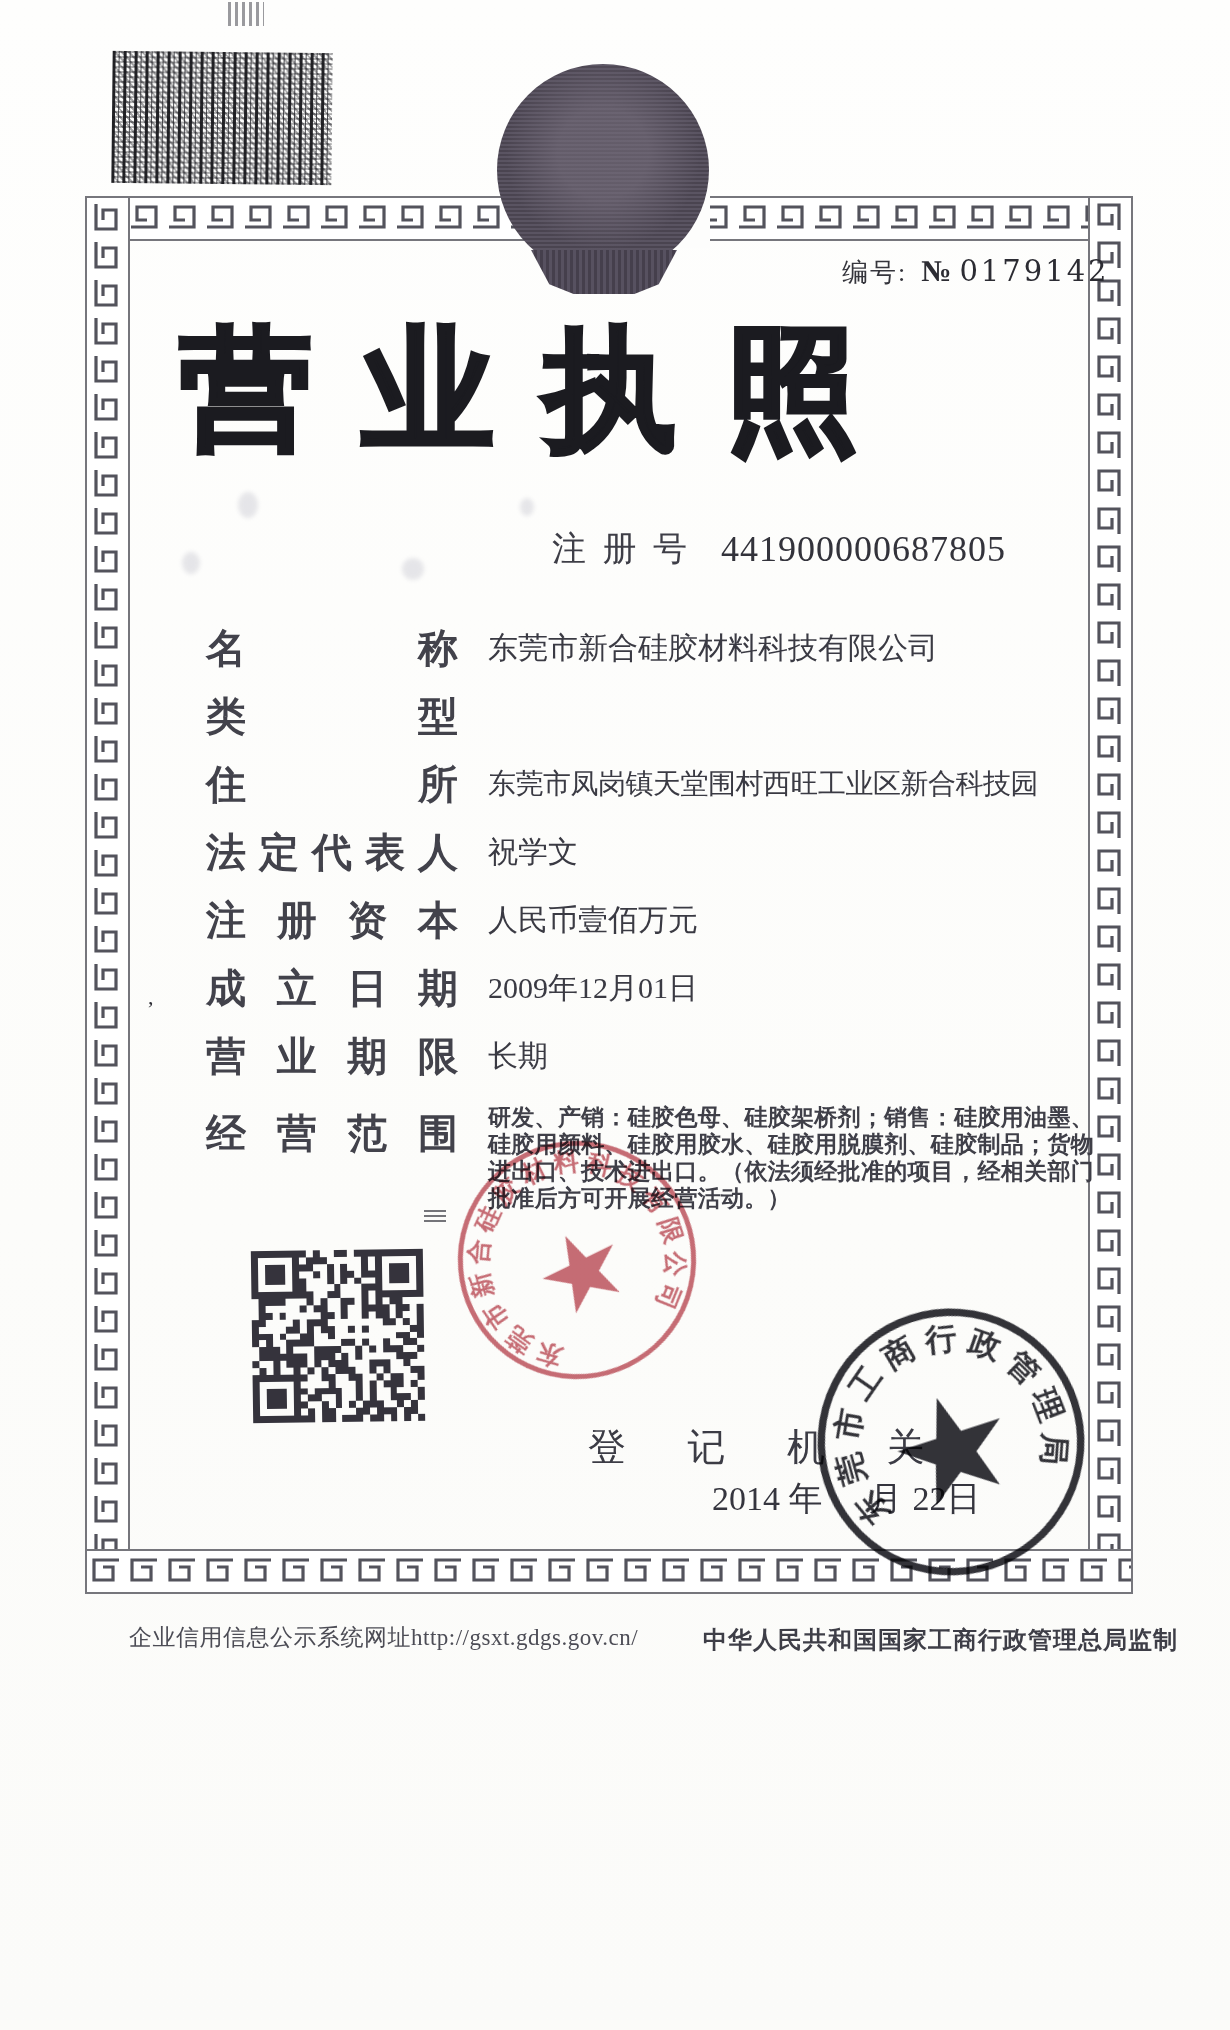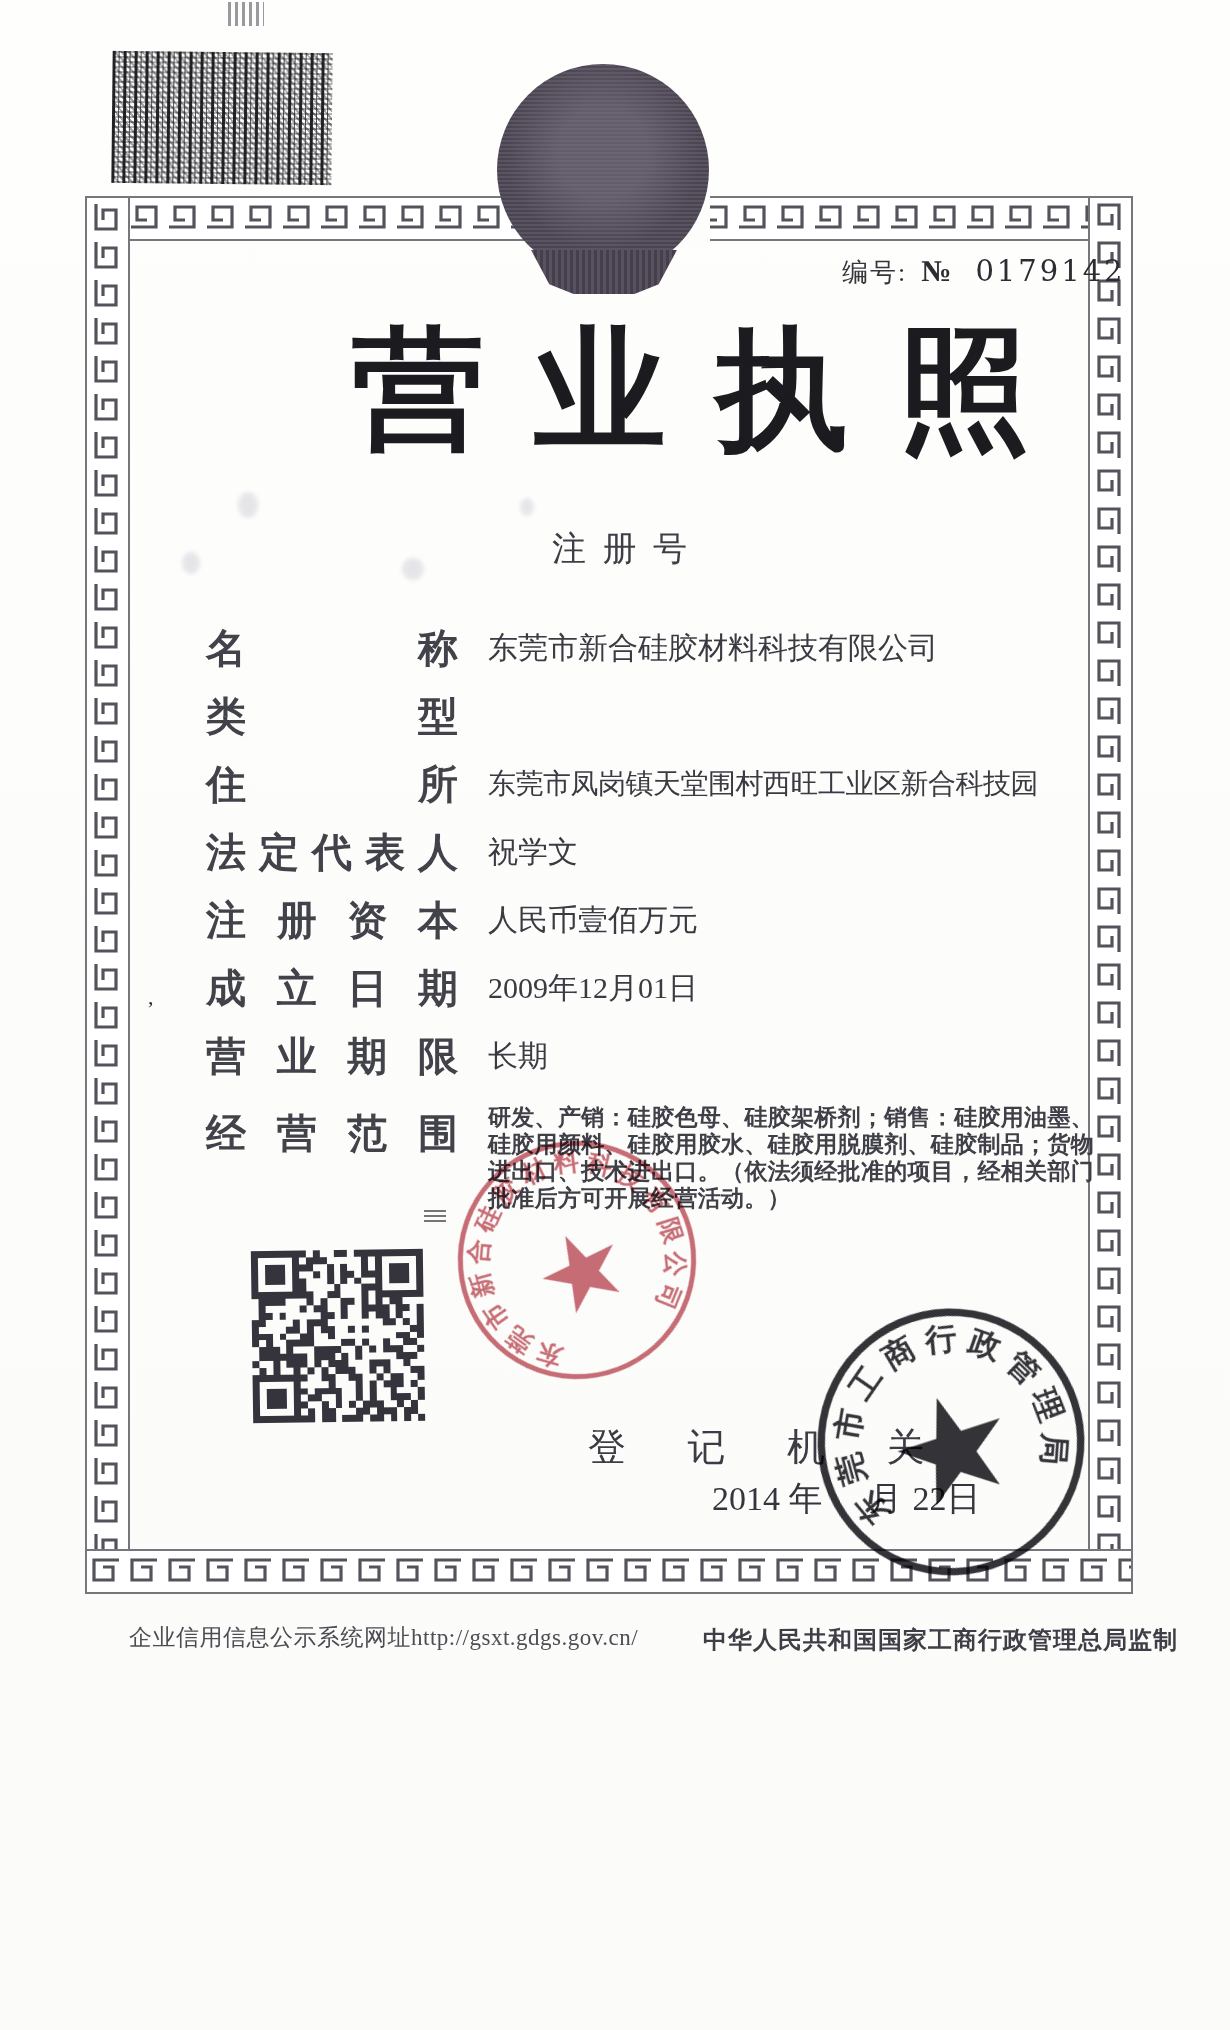--- a/index.html
+++ b/index.html
@@ -41,24 +41,24 @@
       repeating-linear-gradient(90deg,#413b48 0 3px,#544e5c 3px 6px);
     filter:blur(.5px);}
   .emblem-base{position:absolute;left:528px;top:250px;width:152px;height:44px;
     clip-path:polygon(2% 0,98% 0,86% 78%,70% 100%,30% 100%,14% 78%);
     background:repeating-linear-gradient(90deg,#453f4c 0 3px,#575160 3px 6px);
     filter:blur(.5px);}
   
   .serial{position:absolute;left:842px;top:254px;display:flex;align-items:baseline;white-space:nowrap;}
   .serial .lbl{font-size:26px;color:#35353c;letter-spacing:2px;}
   .serial .sign{font-size:30px;font-weight:bold;margin-left:14px;}
-  .serial .num{font-size:29px;margin-left:24px;letter-spacing:3px;font-family:"DejaVu Serif",serif;}
+  .serial .num{font-size:29px;margin-left:8px;letter-spacing:3px;font-family:"DejaVu Serif",serif;}
   .license-title{
-    position:absolute;left:150px;top:308px;width:930px;text-align:right;
-    font-size:132px;line-height:1.25;font-weight:400;color:#1b1b20;
+    position:absolute;left:150px;top:308px;width:930px;text-align:left;
+    font-size:132px;line-height:1.25;font-weight:700;color:#1b1b20;
     letter-spacing:50px;padding-left:30px;box-sizing:border-box;white-space:nowrap;
     -webkit-text-stroke:4px #1b1b20;filter:blur(.3px);}
   .regno{position:absolute;left:552px;top:526px;display:flex;align-items:center;white-space:nowrap;}
   .regno .lbl{font-size:34px;color:#3e3e47;letter-spacing:4px;}
   .regno .val{font-size:36px;margin-left:30px;letter-spacing:1px;color:#33333b;}
   
   .fields{position:absolute;left:206px;top:614px;width:900px;}
   .field-row{display:flex;align-items:center;height:68px;}
   .field-row.tall{height:auto;align-items:flex-start;margin-top:14px;}
   .field-label{width:252px;display:flex;justify-content:space-between;
@@ -511,20 +511,21 @@
   <div class="serial">
     <span class="lbl">编号:</span>
     <span class="sign">№</span>
     <span class="num">0179142</span>
   </div>
 
   <div class="license-title">营业执照</div>
 
   <div class="regno">
     <span class="lbl">注 册 号</span>
+    <span class="val">441900000687805</span>
   </div>
 
   <div class="ghost" style="left:238px;top:492px;width:20px;height:26px;"></div>
   <div class="ghost" style="left:520px;top:498px;width:14px;height:18px;"></div>
   <div class="ghost" style="left:182px;top:552px;width:18px;height:22px;"></div>
   <div class="ghost" style="left:402px;top:558px;width:22px;height:22px;"></div>
   <div class="tick" style="left:148px;top:984px;">,</div>
 
   <div class="fields">
       <div class="field-row">

